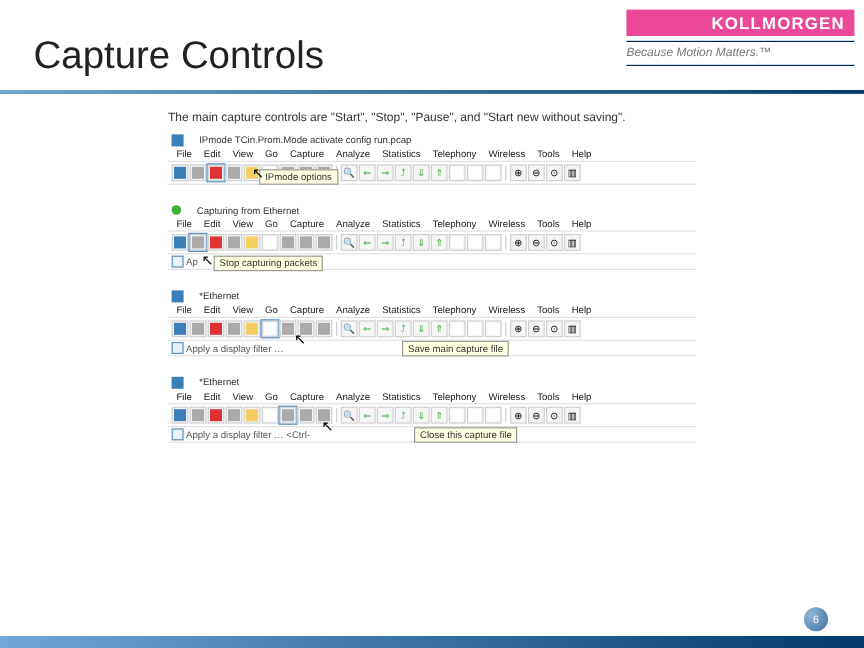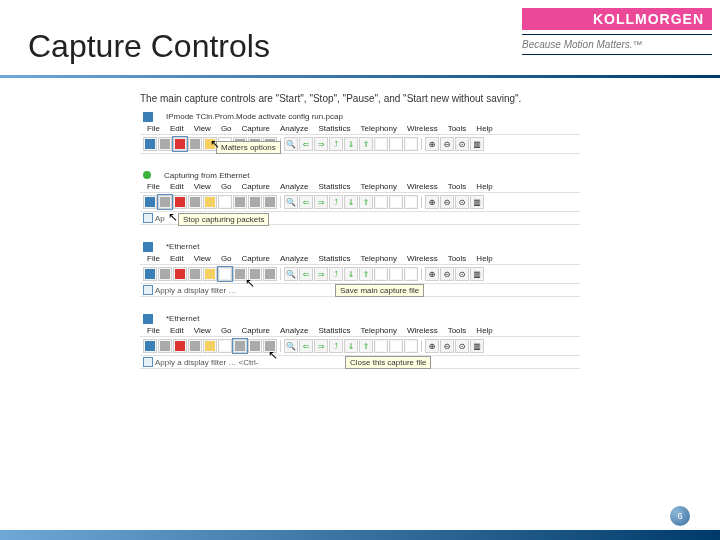--- a/index.html
+++ b/index.html
@@ -116,21 +116,21 @@
           </span>
           <span class="tbtn">
             <span class="ico white"></span>
           </span>
           <span class="sep"></span>
           <span class="tbtn">⊕</span>
           <span class="tbtn">⊖</span>
           <span class="tbtn">⊙</span>
           <span class="tbtn">▥</span>
         </div>
-        <div class="tip" style="left: 76px; top: 30px;">Matters options</div>
+        <div class="tip" style="left: 76px; top: 30px;">IPmode options</div>
         <div class="cursor" style="left: 70px; top: 26px;">↖</div>
       </div>
       <div class="shot" style="position: relative;">
         <div class="win-title">
           <span class="ico greendot"></span>
           <span>Capturing from Ethernet</span>
         </div>
         <div class="menu">
           <span>File</span>
           <span>Edit</span>

